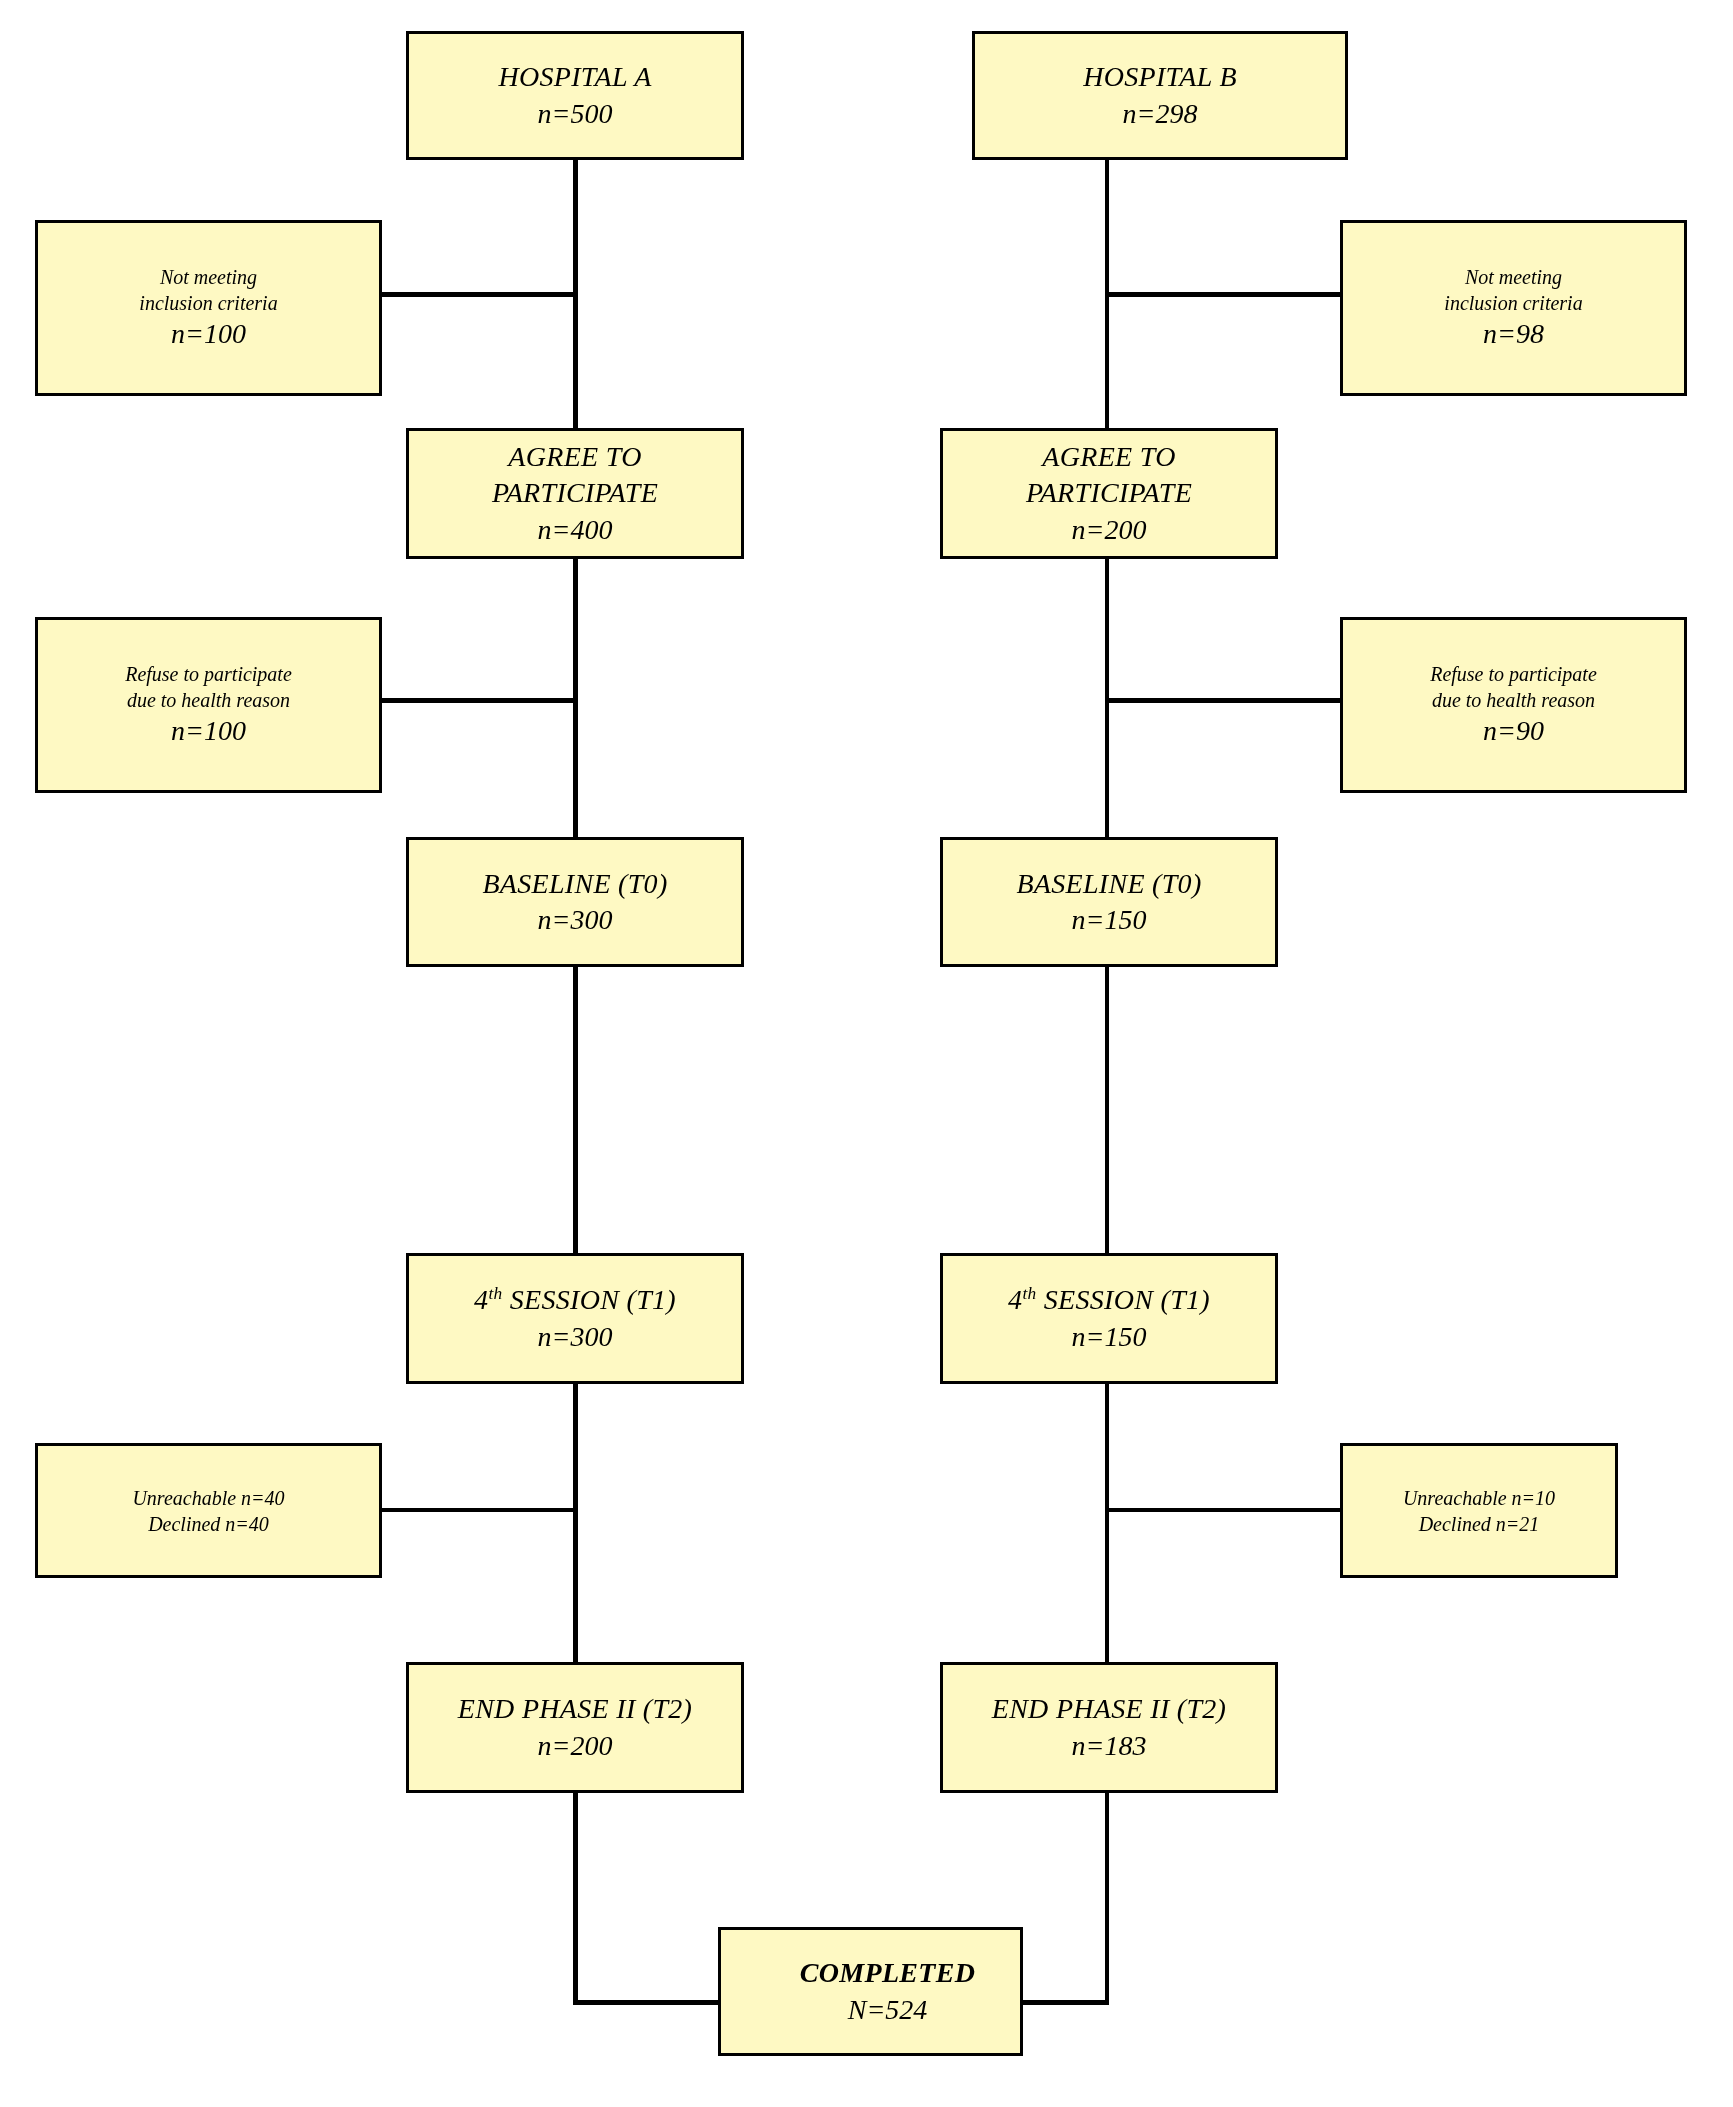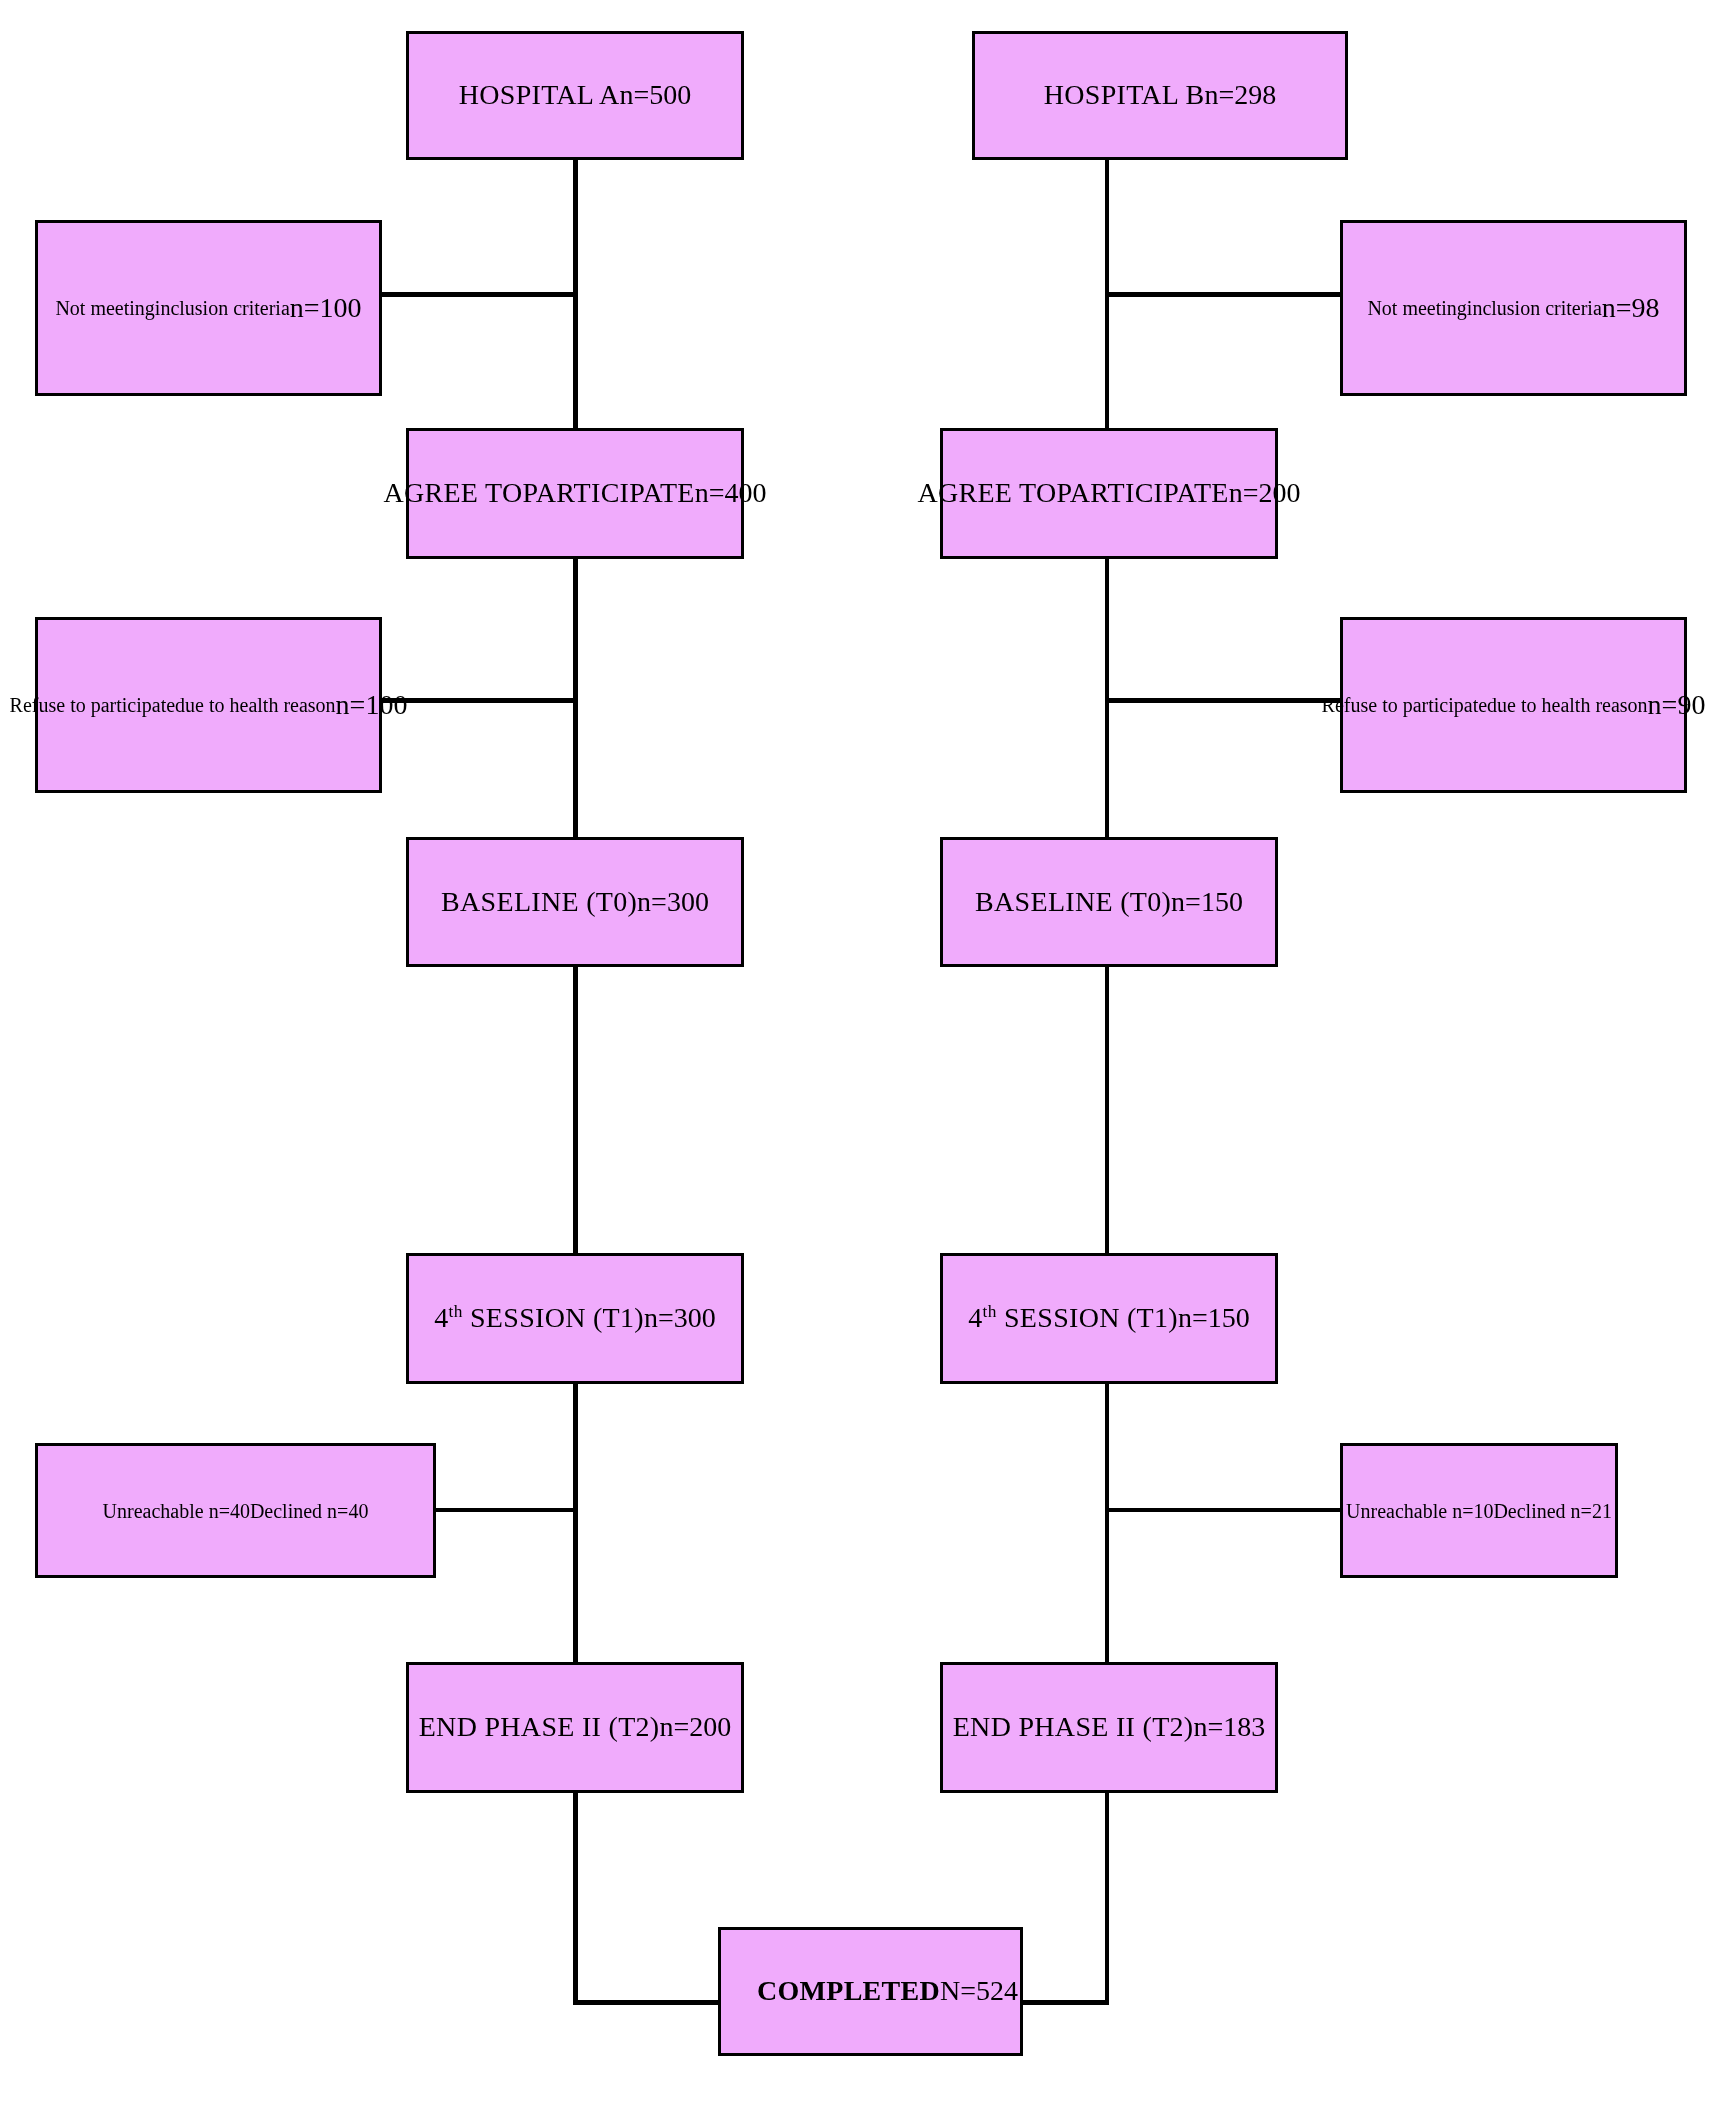--- a/index.html
+++ b/index.html
@@ -20,27 +20,29 @@
     position: absolute;
     left: 0;
     top: 0;
     width: 1734px;
     height: 2108px;
     pointer-events: none;
   }
   .node {
     position: absolute;
     box-sizing: border-box;
-    background: #f0abfc;
+    background: #fef9c3;
     border: 3.6px solid #000000;
     display: flex;
+    flex-direction: column;
     align-items: center;
     justify-content: center;
     text-align: center;
     z-index: 2;
+    font-style: italic;
   }
   .node .line {
     display: block;
     white-space: nowrap;
     line-height: 1.30;
   }
   .t-caps {
     font-size: 28px;
     letter-spacing: 0.3px;
   }
@@ -152,21 +154,21 @@
   <div class="node" style="left:406px; top:1253px; width:338px; height:131px;">
     <span class="line t-caps"><span>4</span><sup>th</sup><span> SESSION (T1)</span></span>
     <span class="line t-count">n=300</span>
   </div>
 
   <div class="node" style="left:940px; top:1253px; width:338px; height:131px;">
     <span class="line t-caps"><span>4</span><sup>th</sup><span> SESSION (T1)</span></span>
     <span class="line t-count">n=150</span>
   </div>
 
-  <div class="node" style="left:35px; top:1443px; width:401px; height:135px;">
+  <div class="node" style="left:35px; top:1443px; width:347px; height:135px;">
     <span class="line t-normal">Unreachable n=40</span>
     <span class="line t-normal">Declined n=40</span>
   </div>
 
   <div class="node" style="left:1340px; top:1443px; width:278px; height:135px;">
     <span class="line t-normal">Unreachable n=10</span>
     <span class="line t-normal">Declined n=21</span>
   </div>
 
   <div class="node" style="left:406px; top:1662px; width:338px; height:131px;">

